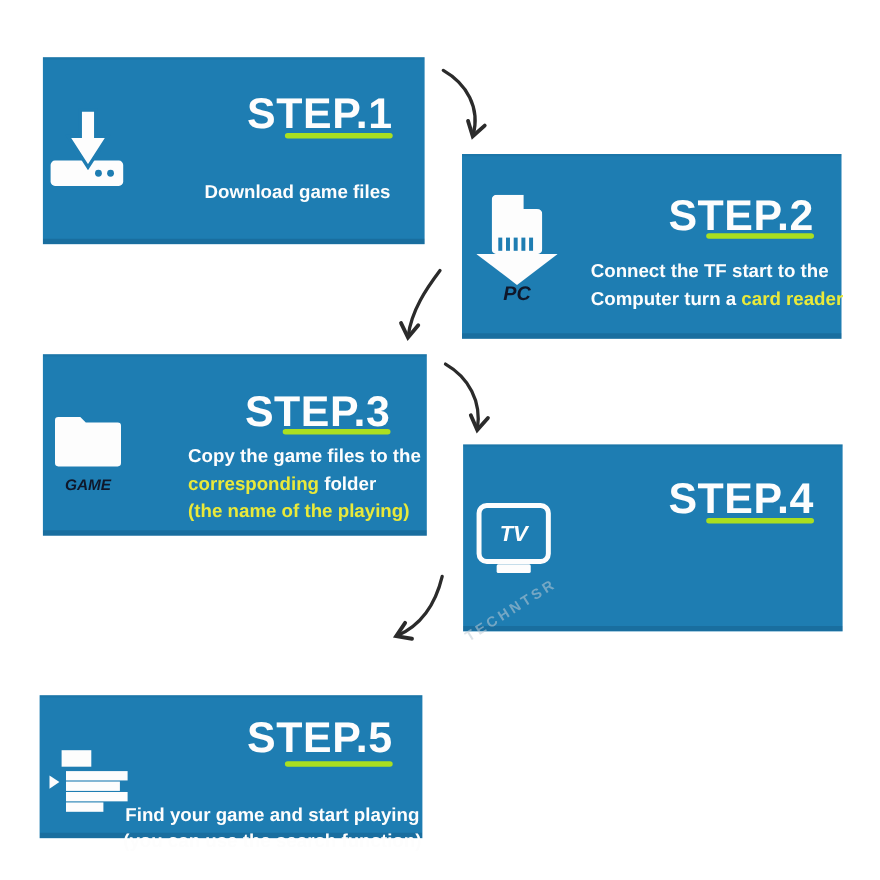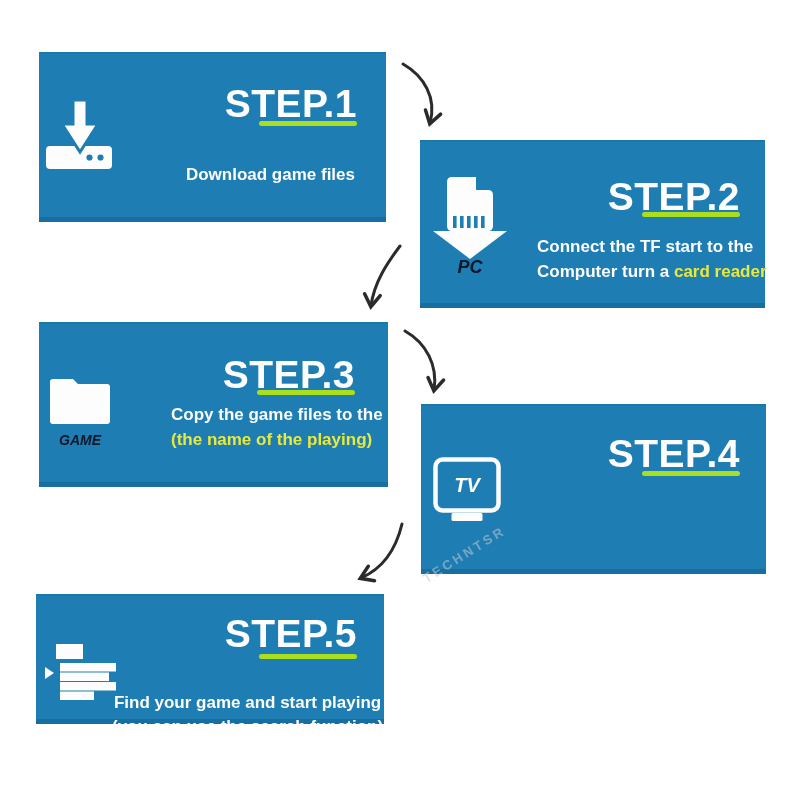--- a/index.html
+++ b/index.html
@@ -8,21 +8,21 @@
     font-family:"Liberation Sans",sans-serif;
   }
   .card{
     position:absolute;background:var(--blue,#1e7db2);
     box-shadow:inset 0 -5px 0 rgba(0,35,60,0.16), inset 0 2px 0 rgba(0,35,60,0.08);
   }
   .c1{left:39px;top:52px;width:347px;height:170px;}
   .c2{left:420px;top:140px;width:345px;height:168px;}
   .c3{left:39px;top:322px;width:349px;height:165px;}
   .c4{left:421px;top:404px;width:345px;height:170px;}
-  .c5{left:36px;top:594px;width:348px;height:130px;}
+  .c5{left:36px;top:632px;width:348px;height:130px;}
 
   .title{
     position:absolute;color:#fdfdfd;font-weight:700;font-size:39px;line-height:39px;
     letter-spacing:0.5px;white-space:nowrap;
   }
   .underline{
     position:absolute;width:98px;height:5px;border-radius:3px;
     background:var(--green,#aadf20);
   }
   .cap{
@@ -114,20 +114,21 @@
 
   <div class="card c3">
     <svg class="icon ic-folder" width="66" height="56" viewBox="0 0 66 56">
       <path d="M3,10 Q3,7 6,7 H26 L31,12 H60 Q63,12 63,15 V49 Q63,52 60,52 H6 Q3,52 3,49 Z" fill="#fdfdfd"></path>
     </svg>
     <div class="dev-label">GAME</div>
     <div class="title">STEP.3</div>
     <div class="underline"></div>
     <div class="cap">
       <div>Copy the game files to the</div>
+      <div><span class="yellow">corresponding</span><span> folder</span></div>
       <div class="yellow">(the name of the playing)</div>
     </div>
   </div>
 
   <div class="card c4">
     <svg class="icon ic-tv" width="70" height="66" viewBox="0 0 70 66">
       <rect x="3.5" y="3.5" width="63" height="51" rx="7" fill="none" stroke="#fdfdfd" stroke-width="4.5"></rect>
       <text x="35" y="36" text-anchor="middle" fill="#fdfdfd" font-size="20" font-weight="bold" font-style="italic">TV</text>
       <rect x="19.5" y="57" width="31" height="8" rx="1.5" fill="#fdfdfd"></rect>
     </svg>

